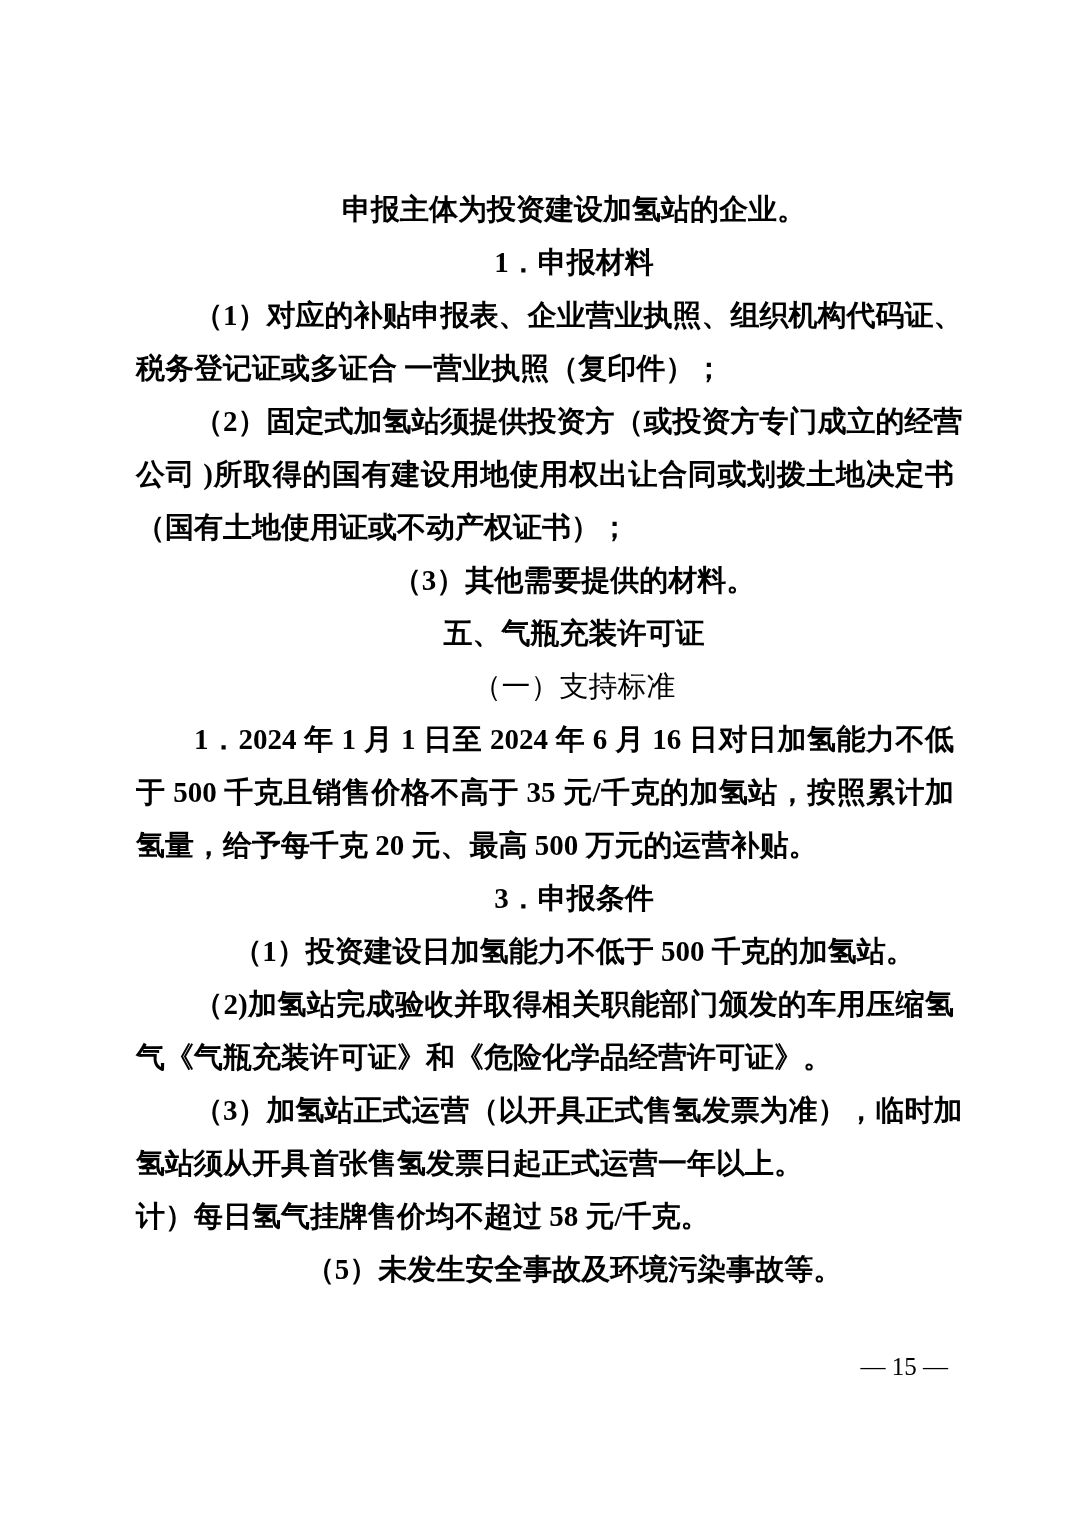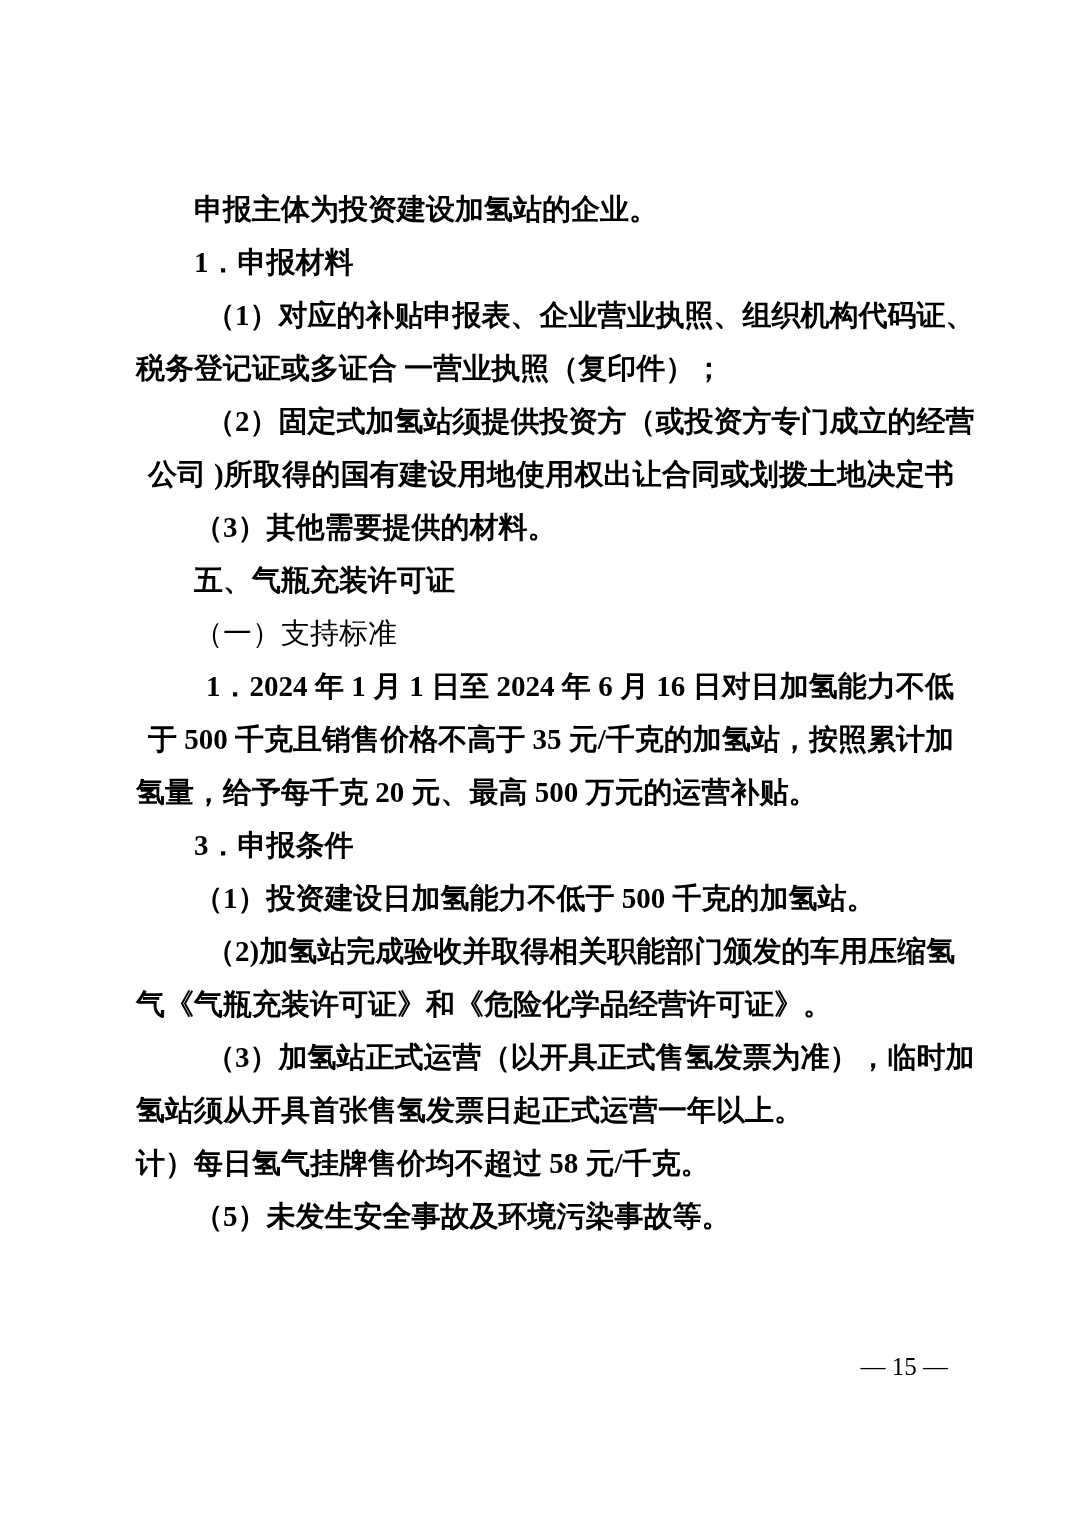--- a/index.html
+++ b/index.html
@@ -24,26 +24,26 @@
   }
   .line {
     height: 53px;
     line-height: 53px;
     font-size: 29px;
     font-weight: 600;
     white-space: nowrap;
   }
   .indent {
     text-indent: 2em;
+    text-align: center;
   }
   .j {
     text-align: justify;
     text-align-last: justify;
     text-justify: inter-character;
-    margin-left: 12px;
   }
   .kaiti {
     font-weight: 400;
   }
   .footer {
     position: absolute;
     top: 1350px;
     right: 132px;
     font-size: 25px;
     font-weight: 400;
@@ -55,20 +55,21 @@
 <body>
 
 <div class="page">
   <div class="content">
     <div class="line indent">申报主体为投资建设加氢站的企业。</div>
     <div class="line indent">1．申报材料</div>
     <div class="line indent j">（1）对应的补贴申报表、企业营业执照、组织机构代码证、</div>
     <div class="line">税务登记证或多证合 一营业执照（复印件）；</div>
     <div class="line indent j">（2）固定式加氢站须提供投资方（或投资方专门成立的经营</div>
     <div class="line j">公司 )所取得的国有建设用地使用权出让合同或划拨土地决定书</div>
+    <div class="line">（国有土地使用证或不动产权证书）；</div>
     <div class="line indent">（3）其他需要提供的材料。</div>
     <div class="line indent">五、气瓶充装许可证</div>
     <div class="line indent kaiti">（一）支持标准</div>
     <div class="line indent j">1．2024 年 1 月 1 日至 2024 年 6 月 16 日对日加氢能力不低</div>
     <div class="line j">于 500 千克且销售价格不高于 35 元/千克的加氢站，按照累计加</div>
     <div class="line">氢量，给予每千克 20 元、最高 500 万元的运营补贴。</div>
     <div class="line indent">3．申报条件</div>
     <div class="line indent">（1）投资建设日加氢能力不低于 500 千克的加氢站。</div>
     <div class="line indent j">（2)加氢站完成验收并取得相关职能部门颁发的车用压缩氢</div>
     <div class="line">气《气瓶充装许可证》和《危险化学品经营许可证》。</div>

